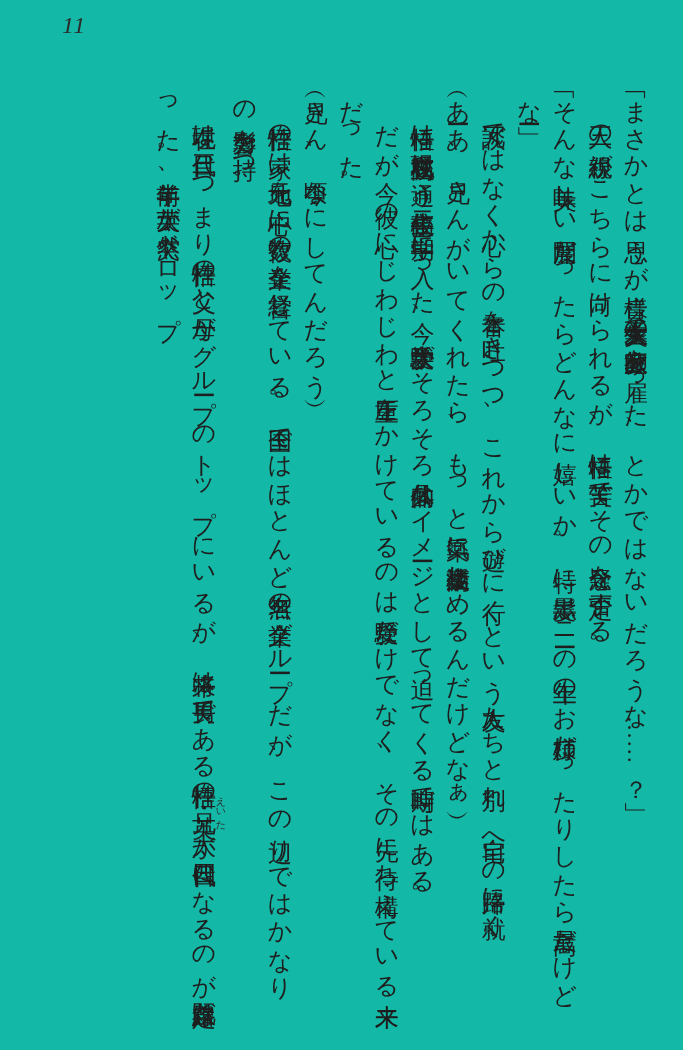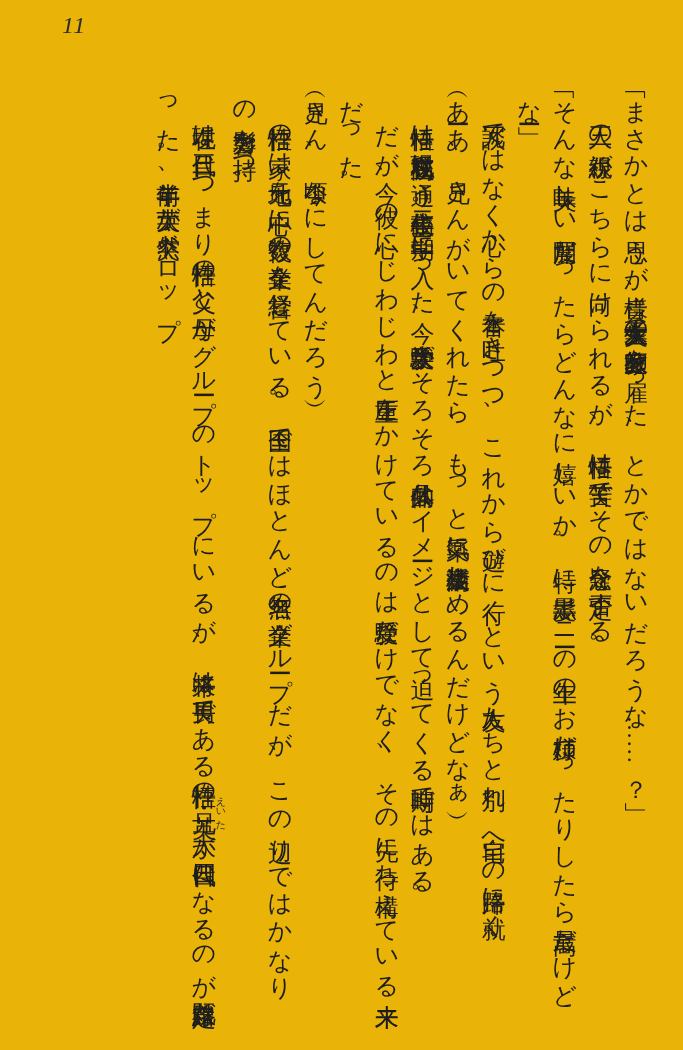--- a/index.html
+++ b/index.html
@@ -4,21 +4,21 @@
 <style>
   html, body {
     margin: 0;
     padding: 0;
     background: #e8e8e6;
   }
   .page {
     position: relative;
     width: 683px;
     height: 1050px;
-    background: #eab308;
+    background: #14b8a6;
     overflow: hidden;
     font-family: "Liberation Serif", "DejaVu Serif", serif;
   }
   .page-number {
     position: absolute;
     top: 12px;
     left: 62px;
     font-size: 24px;
     font-style: italic;
     color: #2b2b2b;

